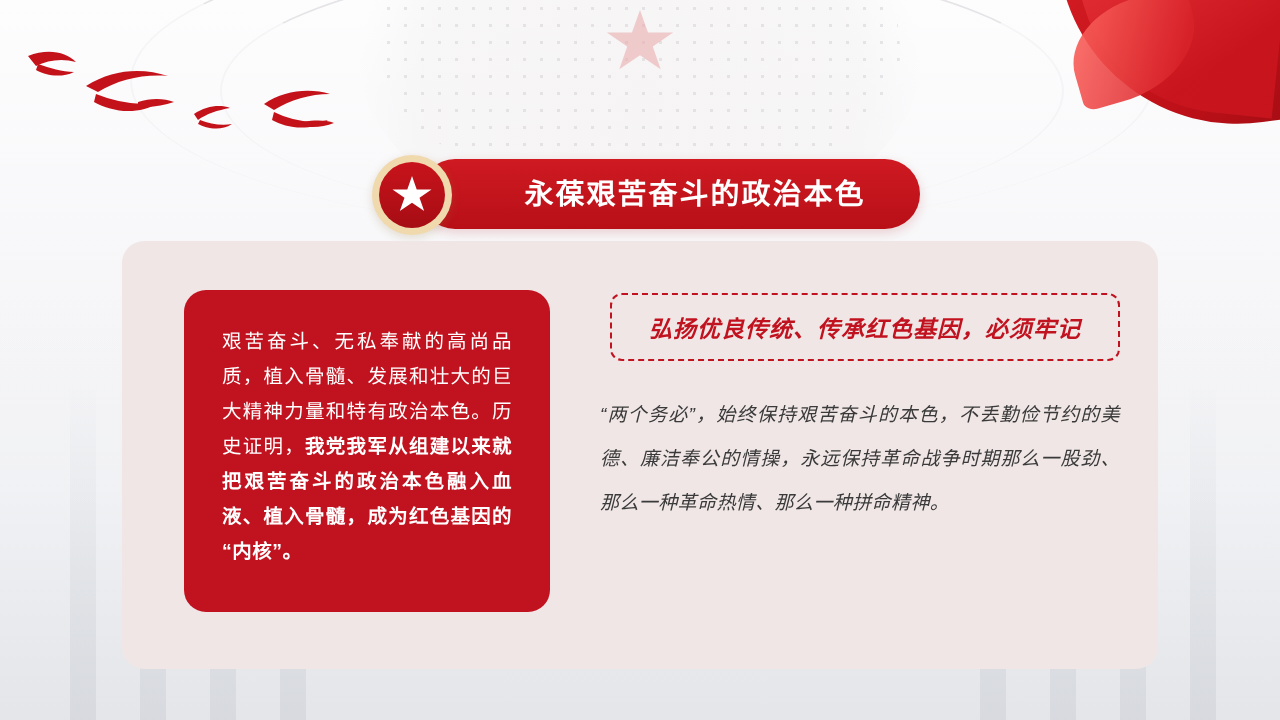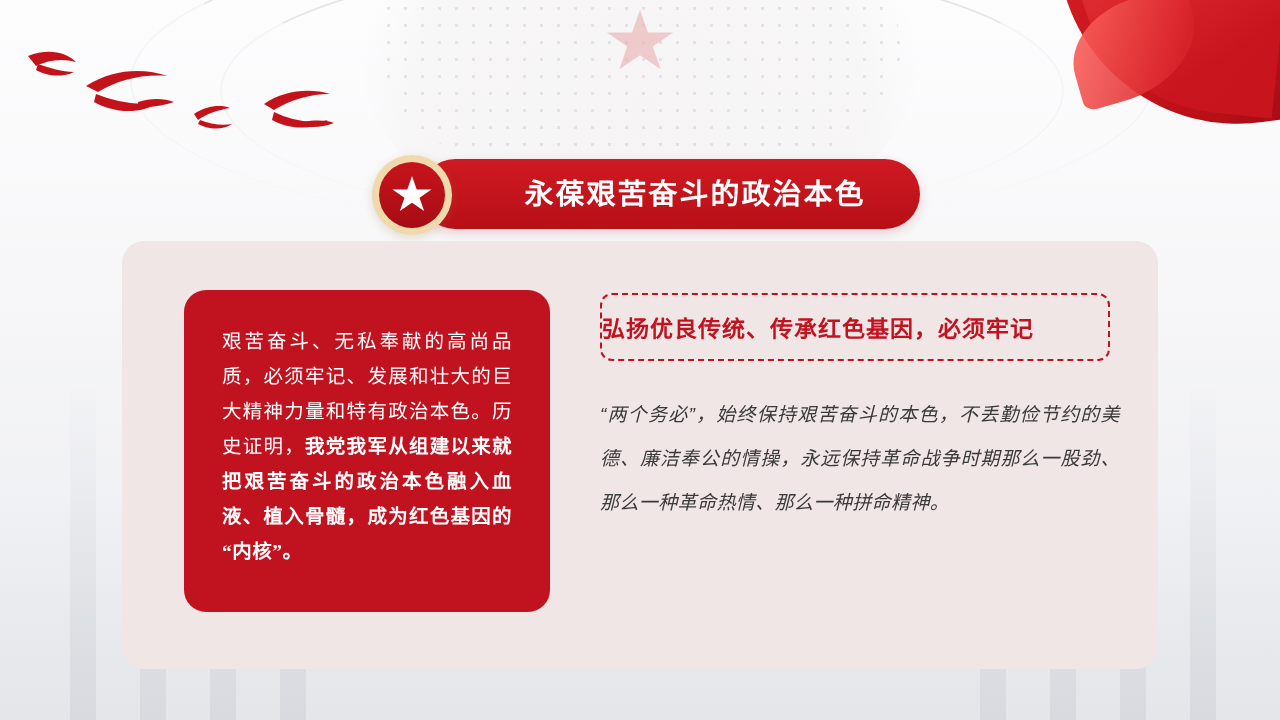--- a/index.html
+++ b/index.html
@@ -219,35 +219,35 @@
   .red-card p {
     margin: 0;
     color: #ffffff;
     font-size: 19.5px;
     line-height: 35px;
     letter-spacing: 0.5px;
     text-align: justify;
   }
   .red-card .em {
     font-weight: bold;
-    font-family: Liberation Serif, serif;
   }
 
   .dashed-box {
     position: absolute;
-    left: 478px;
+    left: 488px;
     top: 52px;
     width: 510px;
     height: 68px;
     border: 2px dashed #c1121f;
     border-radius: 12px;
     display: flex;
     align-items: center;
-    justify-content: flex-start;
+    justify-content: center;
     box-sizing: border-box;
+    font-style: italic;
   }
   .dashed-box span {
     color: #c1121f;
     font-size: 23px;
     font-weight: bold;
     letter-spacing: 1px;
     white-space: nowrap;
   }
 
   .body-text {
@@ -313,21 +313,21 @@
     <div class="title-badge">
       <div class="inner">
         <div class="star"></div>
       </div>
     </div>
   </div>
 
   <div class="panel">
 
     <div class="red-card">
-      <p><span>艰苦奋斗、无私奉献的高尚品质，必须牢记、发展和壮大的巨大精神力量和特有政治本色。历史证明，</span><span class="em">我党我军从组建以来就把艰苦奋斗的政治本色融入血液、植入骨髓，成为红色基因的“内核”。</span></p>
+      <p><span>艰苦奋斗、无私奉献的高尚品质，植入骨髓、发展和壮大的巨大精神力量和特有政治本色。历史证明，</span><span class="em">我党我军从组建以来就把艰苦奋斗的政治本色融入血液、植入骨髓，成为红色基因的“内核”。</span></p>
     </div>
 
     <div class="dashed-box">
       <span>弘扬优良传统、传承红色基因，必须牢记</span>
     </div>
 
     <div class="body-text">“两个务必”，始终保持艰苦奋斗的本色，不丢勤俭节约的美德、廉洁奉公的情操，永远保持革命战争时期那么一股劲、那么一种革命热情、那么一种拼命精神。</div>
 
   </div>
 

